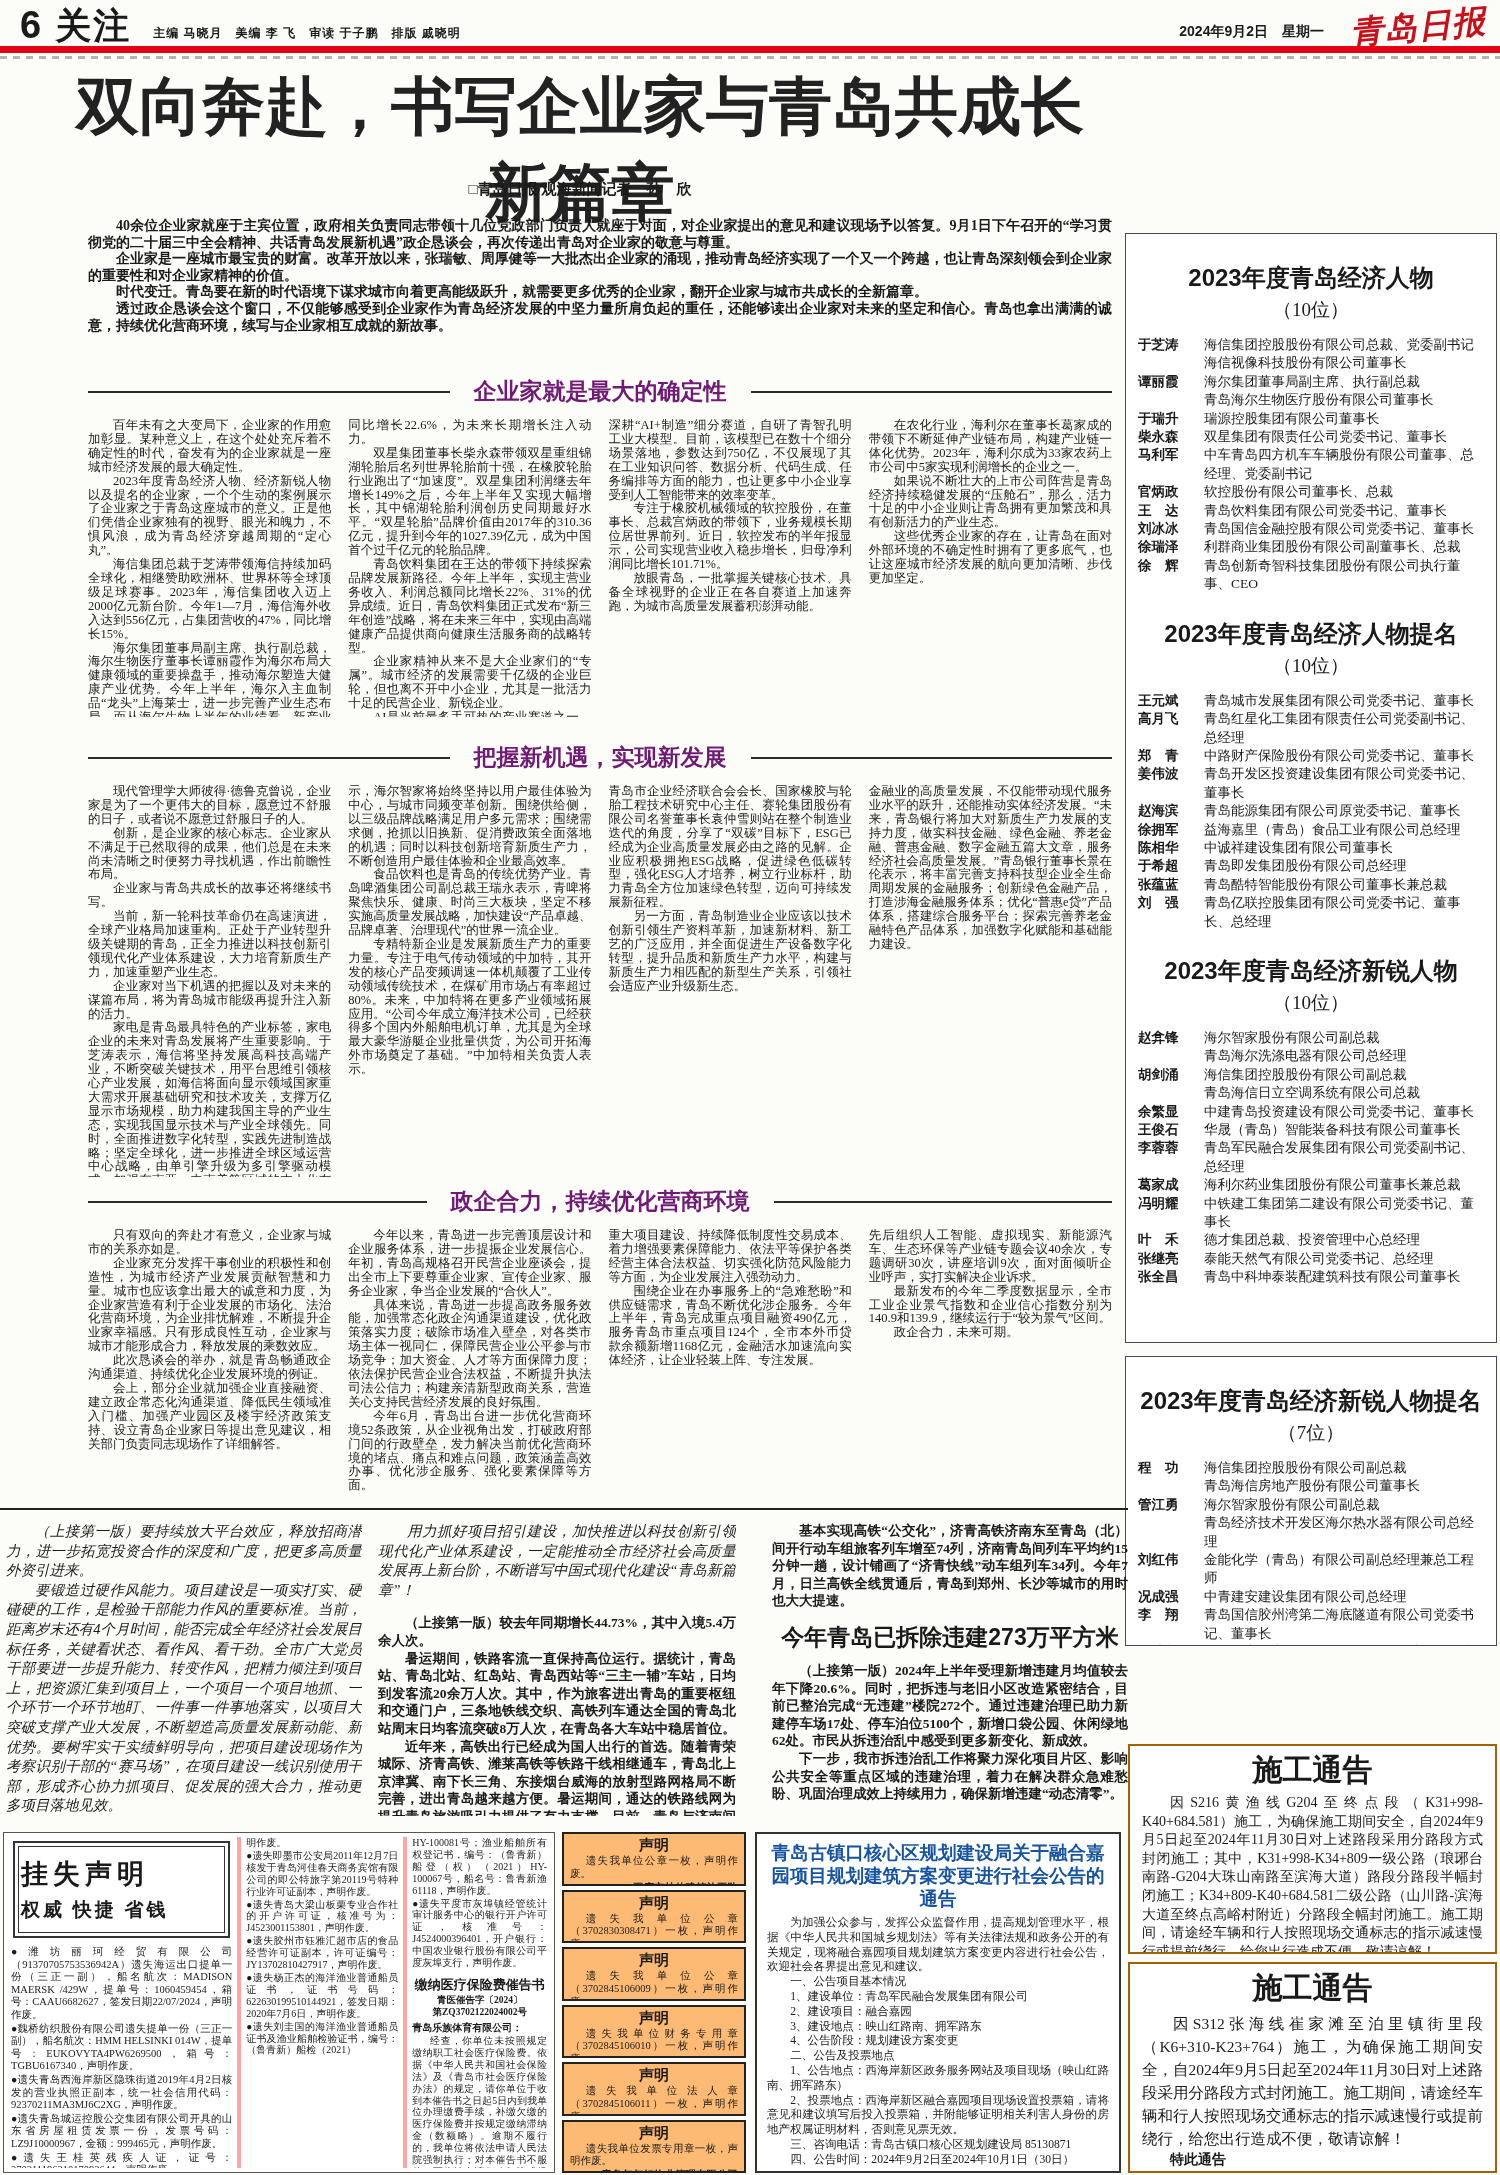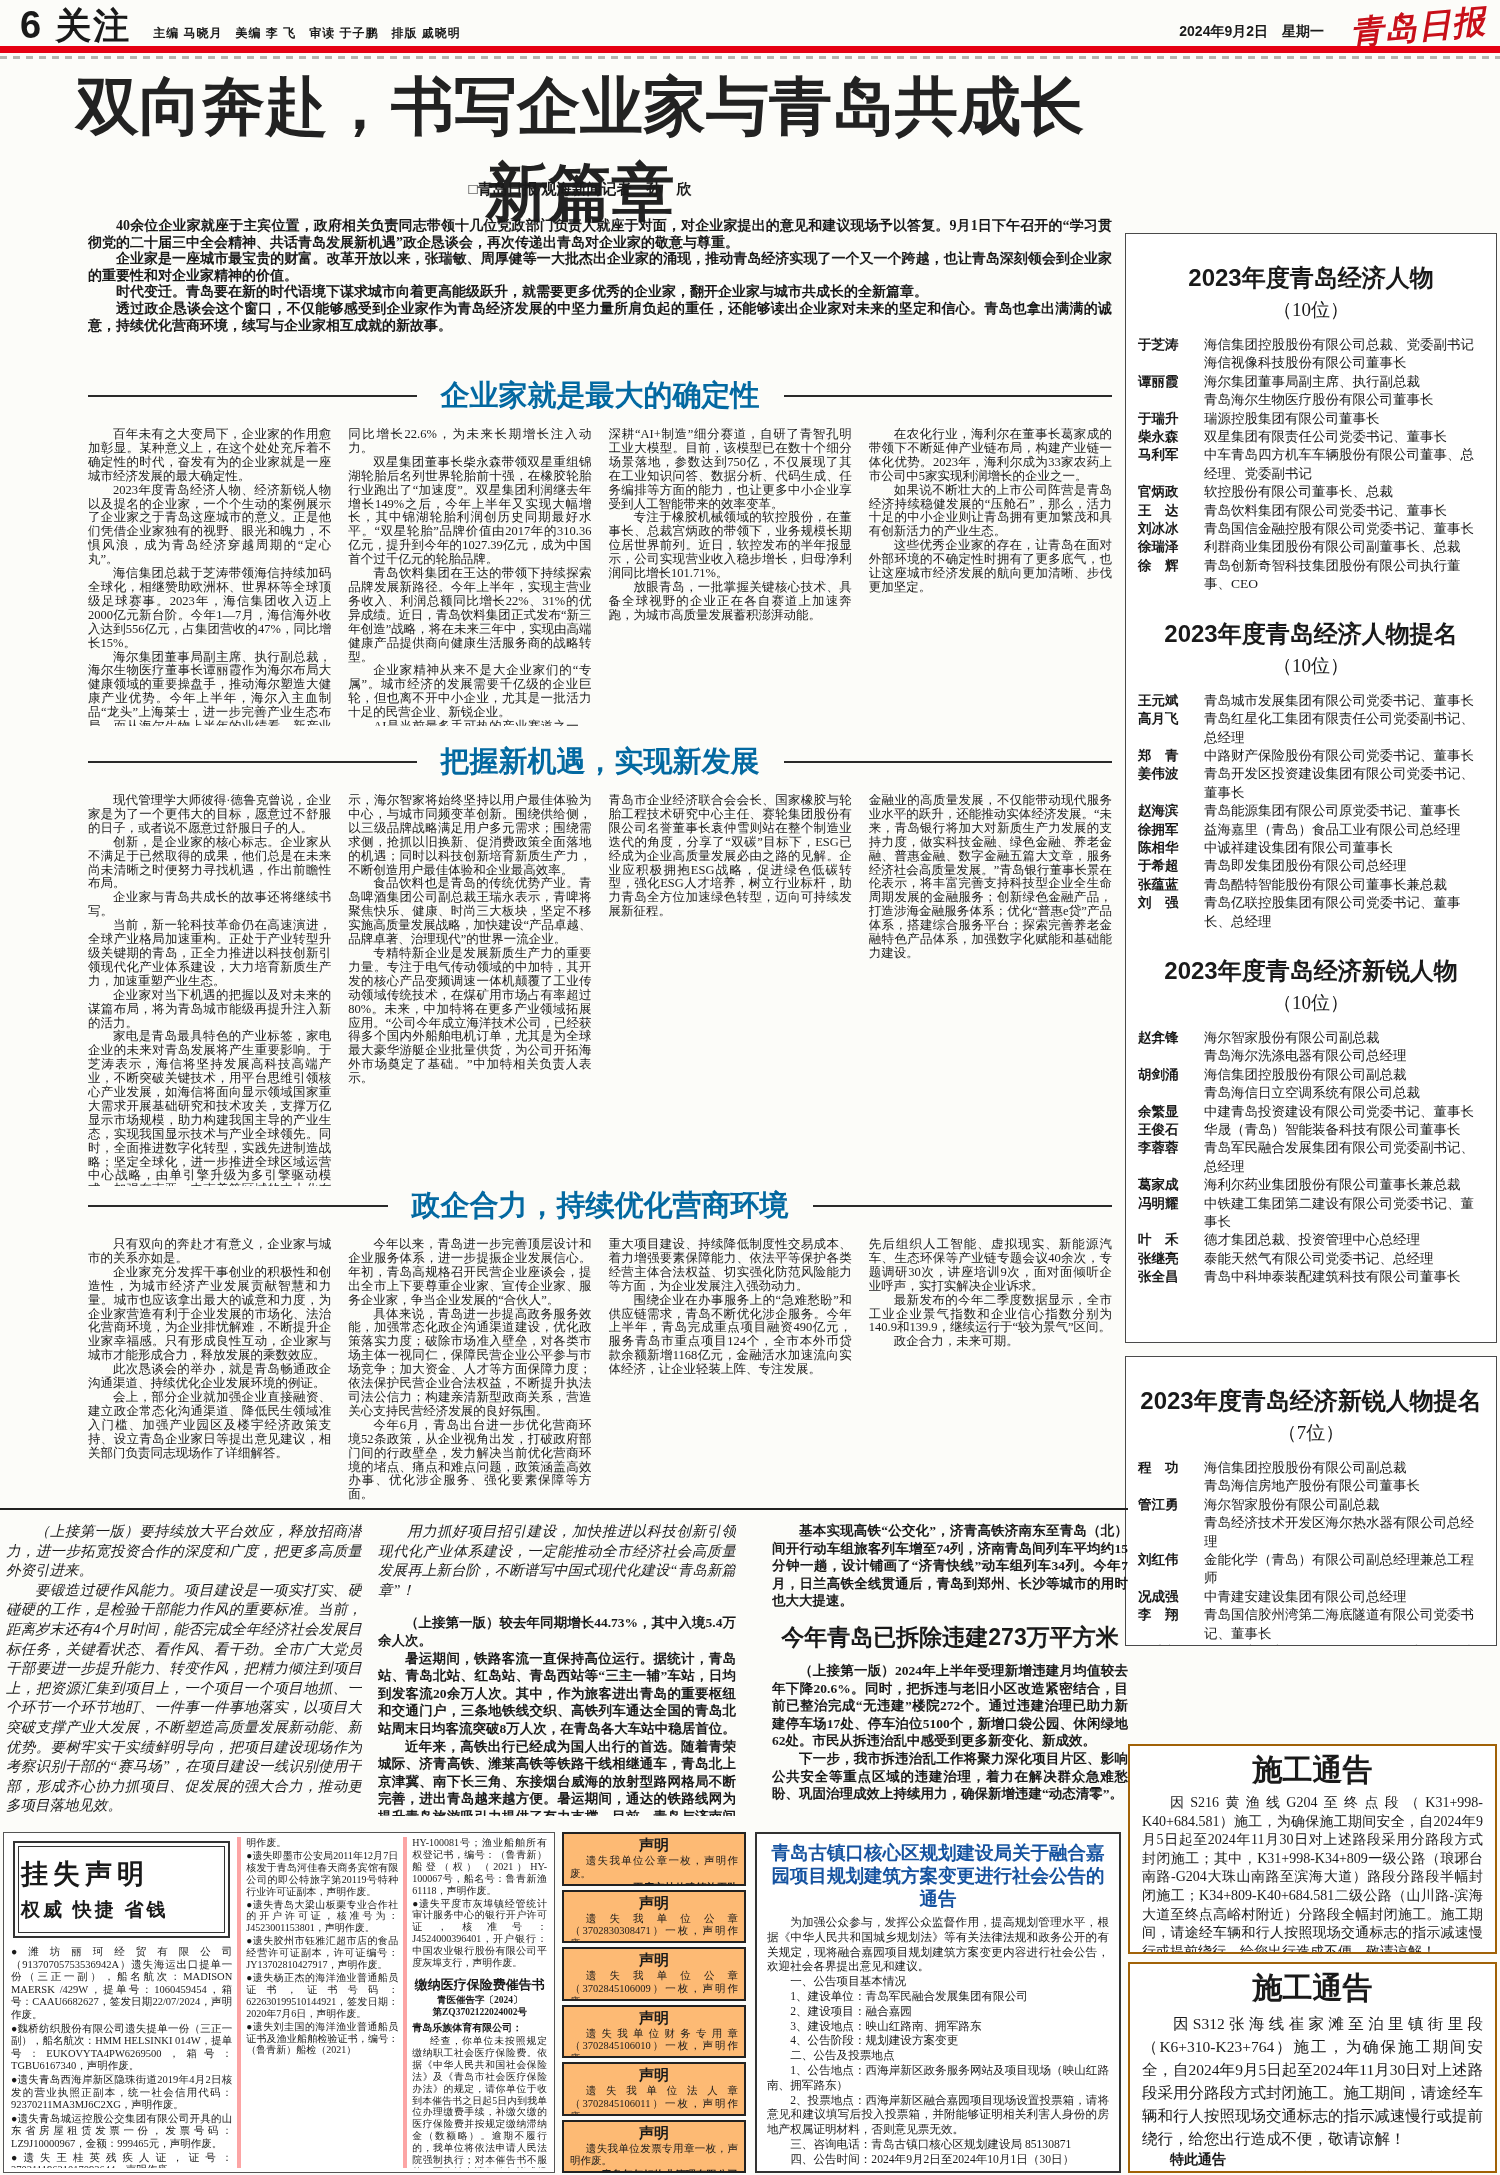--- a/index.html
+++ b/index.html
@@ -23,21 +23,21 @@
   
   #headline{top:64px;left:55px;width:1050px;text-align:center;font-family:"Liberation Sans",sans-serif;
             font-size:63px;font-weight:900;letter-spacing:0px;color:#222;}
   #byline{top:180px;left:55px;width:1050px;text-align:center;font-size:15px;font-weight:700;}
   #lead{top:218px;left:88px;width:1024px;height:140px;overflow:hidden;}
   #lead p{margin:0;font-size:14px;line-height:16.6px;text-indent:2em;text-align:justify;font-weight:700;}
 
   
   .sec{position:absolute;left:88px;width:1024px;}
   .sec-head{display:flex;align-items:center;gap:24px;font-family:Liberation Serif, serif;
-            font-weight:900;font-size:29px;color:#0369a1;}
+            font-weight:900;font-size:23px;color:#701a75;}
   .sec-head::before,.sec-head::after{content:"";flex:1;border-top:2px solid #2a2a2a;}
   .cols{display:flex;gap:17px;margin-top:12px;}
   .col{flex:1;overflow:hidden;}
   #sec1{top:376px;} #sec1 .cols{height:298px;}
   #sec2{top:742px;} #sec2 .cols{height:392px;}
   #sec3{top:1186px;} #sec3 .cols{height:272px;}
   .bp{margin:0;font-size:12.5px;line-height:13.9px;text-align:justify;text-indent:2em;}
   .noind{text-indent:0;}
 
   
@@ -166,20 +166,21 @@
           <p class="bp">企业家对当下机遇的把握以及对未来的谋篇布局，将为青岛城市能级再提升注入新的活力。</p>
           <p class="bp">家电是青岛最具特色的产业标签，家电企业的未来对青岛发展将产生重要影响。于芝涛表示，海信将坚持发展高科技高端产业，不断突破关键技术，用平台思维引领核心产业发展，如海信将面向显示领域国家重大需求开展基础研究和技术攻关，支撑万亿显示市场规模，助力构建我国主导的产业生态，实现我国显示技术与产业全球领先。同时，全面推进数字化转型，实践先进制造战略；坚定全球化，进一步推进全球区域运营中心战略，由单引擎升级为多引擎驱动模式，加强东南亚、中南美等区域的本土化布局。</p>
         </div>
       <div class="col">
           <p class="bp noind">示，海尔智家将始终坚持以用户最佳体验为中心，与城市同频变革创新。围绕供给侧，以三级品牌战略满足用户多元需求；围绕需求侧，抢抓以旧换新、促消费政策全面落地的机遇；同时以科技创新培育新质生产力，不断创造用户最佳体验和企业最高效率。</p>
           <p class="bp">食品饮料也是青岛的传统优势产业。青岛啤酒集团公司副总裁王瑞永表示，青啤将聚焦快乐、健康、时尚三大板块，坚定不移实施高质量发展战略，加快建设“产品卓越、品牌卓著、治理现代”的世界一流企业。</p>
           <p class="bp">专精特新企业是发展新质生产力的重要力量。专注于电气传动领域的中加特，其开发的核心产品变频调速一体机颠覆了工业传动领域传统技术，在煤矿用市场占有率超过80%。未来，中加特将在更多产业领域拓展应用。“公司今年成立海洋技术公司，已经获得多个国内外船舶电机订单，尤其是为全球最大豪华游艇企业批量供货，为公司开拓海外市场奠定了基础。”中加特相关负责人表示。</p>
         </div>
       <div class="col">
           <p class="bp noind">青岛市企业经济联合会会长、国家橡胶与轮胎工程技术研究中心主任、赛轮集团股份有限公司名誉董事长袁仲雪则站在整个制造业迭代的角度，分享了“双碳”目标下，ESG已经成为企业高质量发展必由之路的见解。企业应积极拥抱ESG战略，促进绿色低碳转型，强化ESG人才培养，树立行业标杆，助力青岛全方位加速绿色转型，迈向可持续发展新征程。</p>
+          <p class="bp">另一方面，青岛制造业企业应该以技术创新引领生产资料革新，加速新材料、新工艺的广泛应用，并全面促进生产设备数字化转型，提升品质和新质生产力水平，构建与新质生产力相匹配的新型生产关系，引领社会适应产业升级新生态。</p>
         </div>
       <div class="col">
           <p class="bp noind">金融业的高质量发展，不仅能带动现代服务业水平的跃升，还能推动实体经济发展。“未来，青岛银行将加大对新质生产力发展的支持力度，做实科技金融、绿色金融、养老金融、普惠金融、数字金融五篇大文章，服务经济社会高质量发展。”青岛银行董事长景在伦表示，将丰富完善支持科技型企业全生命周期发展的金融服务；创新绿色金融产品，打造涉海金融服务体系；优化“普惠e贷”产品体系，搭建综合服务平台；探索完善养老金融特色产品体系，加强数字化赋能和基础能力建设。</p>
         </div>
     </div>
   </div>
 
   <div id="sec3" class="sec">
     <div class="sec-head">政企合力，持续优化营商环境</div>
     <div class="cols">

